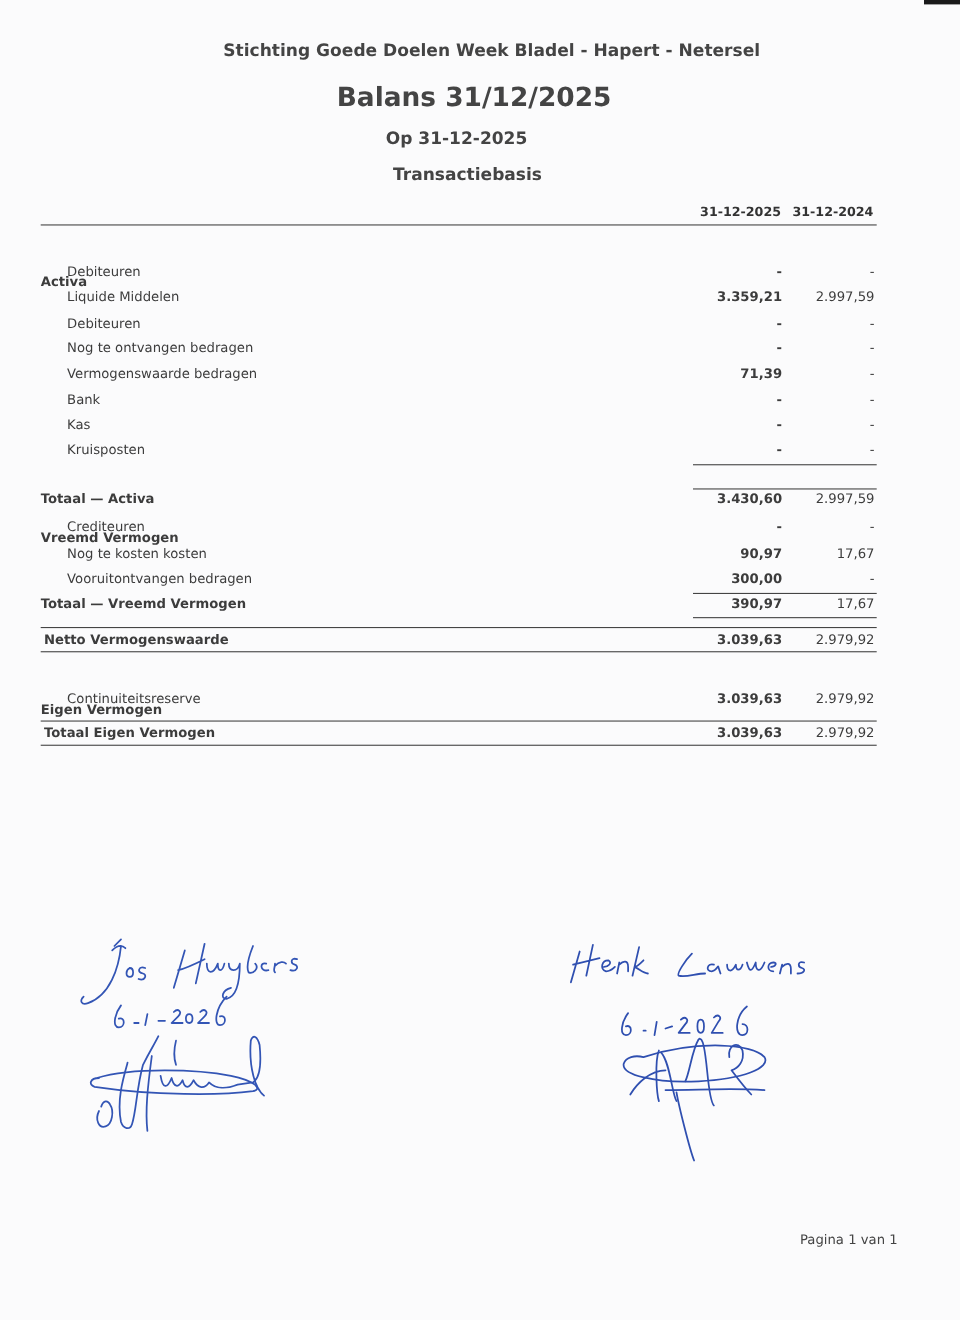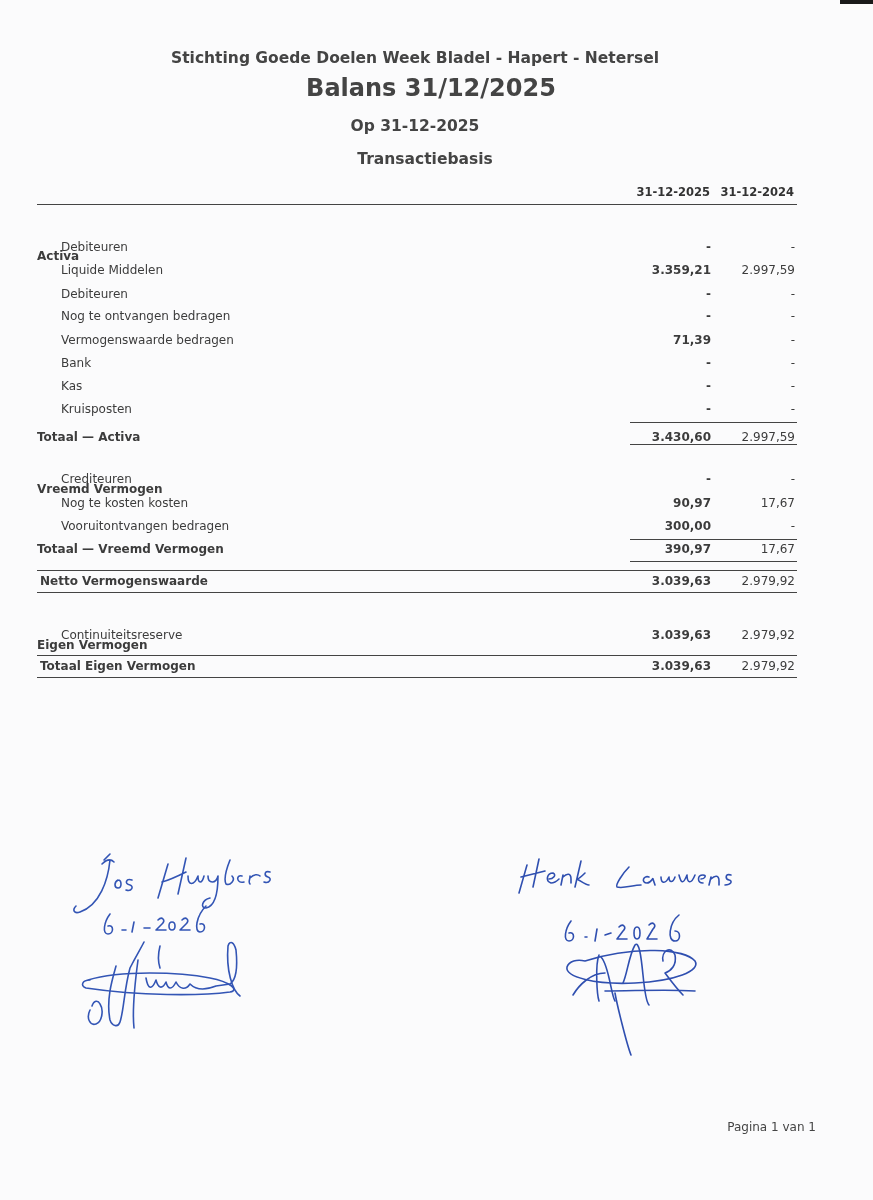--- a/index.html
+++ b/index.html
@@ -6,22 +6,22 @@
     body {
       width: 873px; height: 1200px; position: relative; overflow: hidden;
       background: #fbfbfc;
       font-family: "DejaVu Sans", sans-serif;
       color: #3b3b3b;
     }
     .scan-edge {
       position: absolute; top: 0; left: 840px; width: 33px; height: 4px; background: #1a1a1a;
     }
     .org-title {
-      position: absolute; top: 49px; left: 0; width: 830px; text-align: center;
-      font-size: 15.5px; font-weight: bold; color: #444;
+      position: absolute; top: 37px; left: 0; width: 830px; text-align: center;
+      font-size: 15.5px; font-weight: bold; color: #444; padding-left: 32px;
     }
     .report-title {
       position: absolute; top: 74px; left: 16px; width: 830px; text-align: center;
       font-size: 24px; font-weight: bold; color: #444;
     }
     .report-date {
       position: absolute; top: 117px; left: 0; width: 830px; text-align: center;
       font-size: 15.5px; font-weight: bold; color: #444;
     }
     .report-basis {
@@ -107,21 +107,21 @@
     <div class="row item" style="top: 379px;">
       <span class="label">Kas</span>
       <span class="v1">-</span>
       <span class="v2">-</span>
     </div>
     <div class="row item" style="top: 402px;">
       <span class="label">Kruisposten</span>
       <span class="v1">-</span>
       <span class="v2">-</span>
     </div>
-    <div class="row total" style="top: 430px;">
+    <div class="row total" style="top: 446px;">
       <span class="label">Totaal — Activa</span>
       <span class="v1">3.430,60</span>
       <span class="v2">2.997,59</span>
     </div>
     <div class="row section" style="top: 450px;">
       <span class="label">Vreemd Vermogen</span>
       <span class="v1"></span>
       <span class="v2"></span>
     </div>
     <div class="row item" style="top: 472px;">

